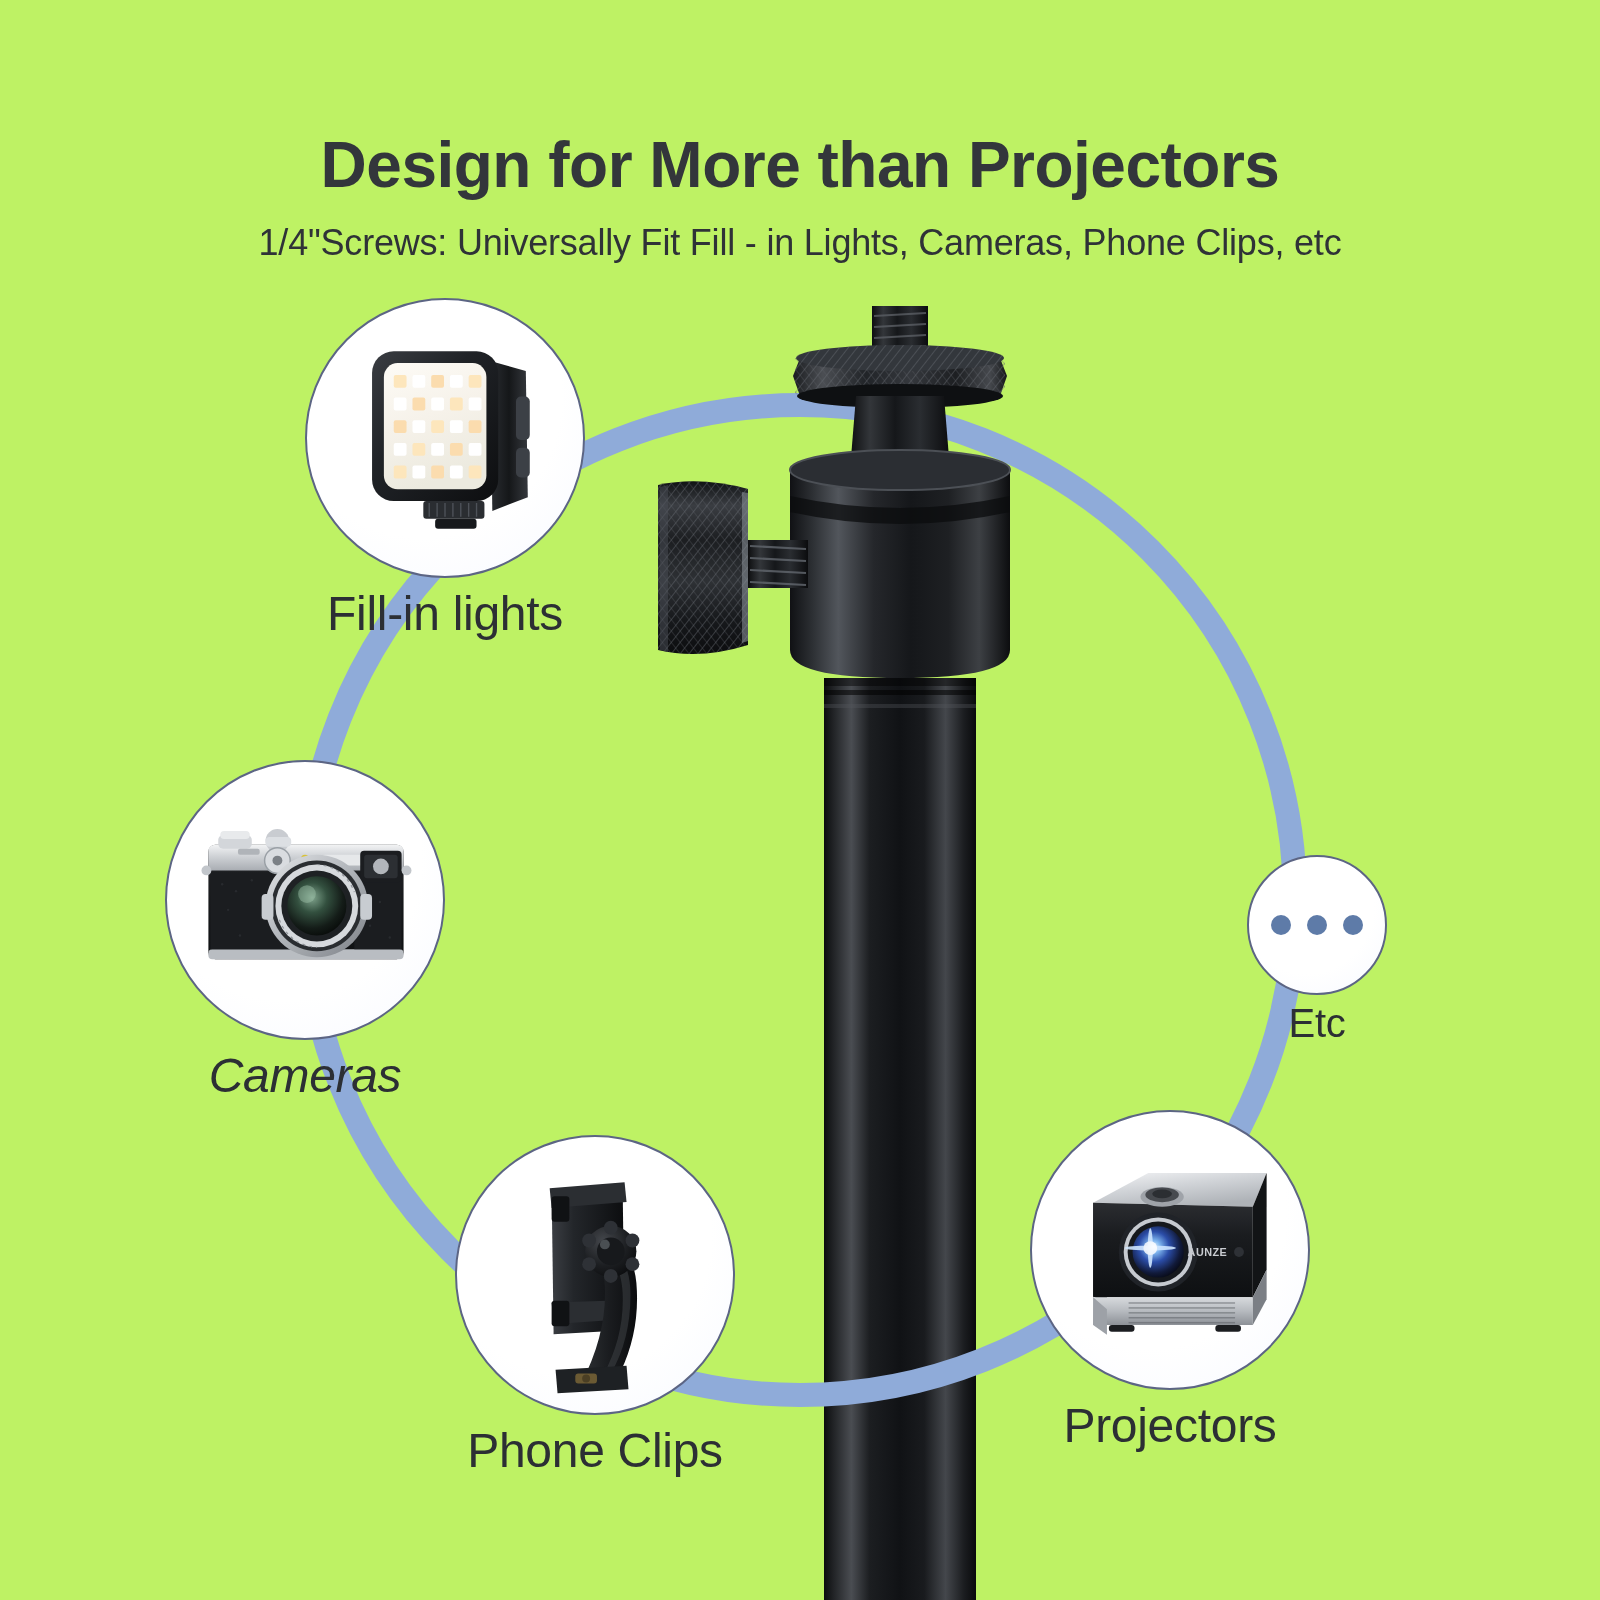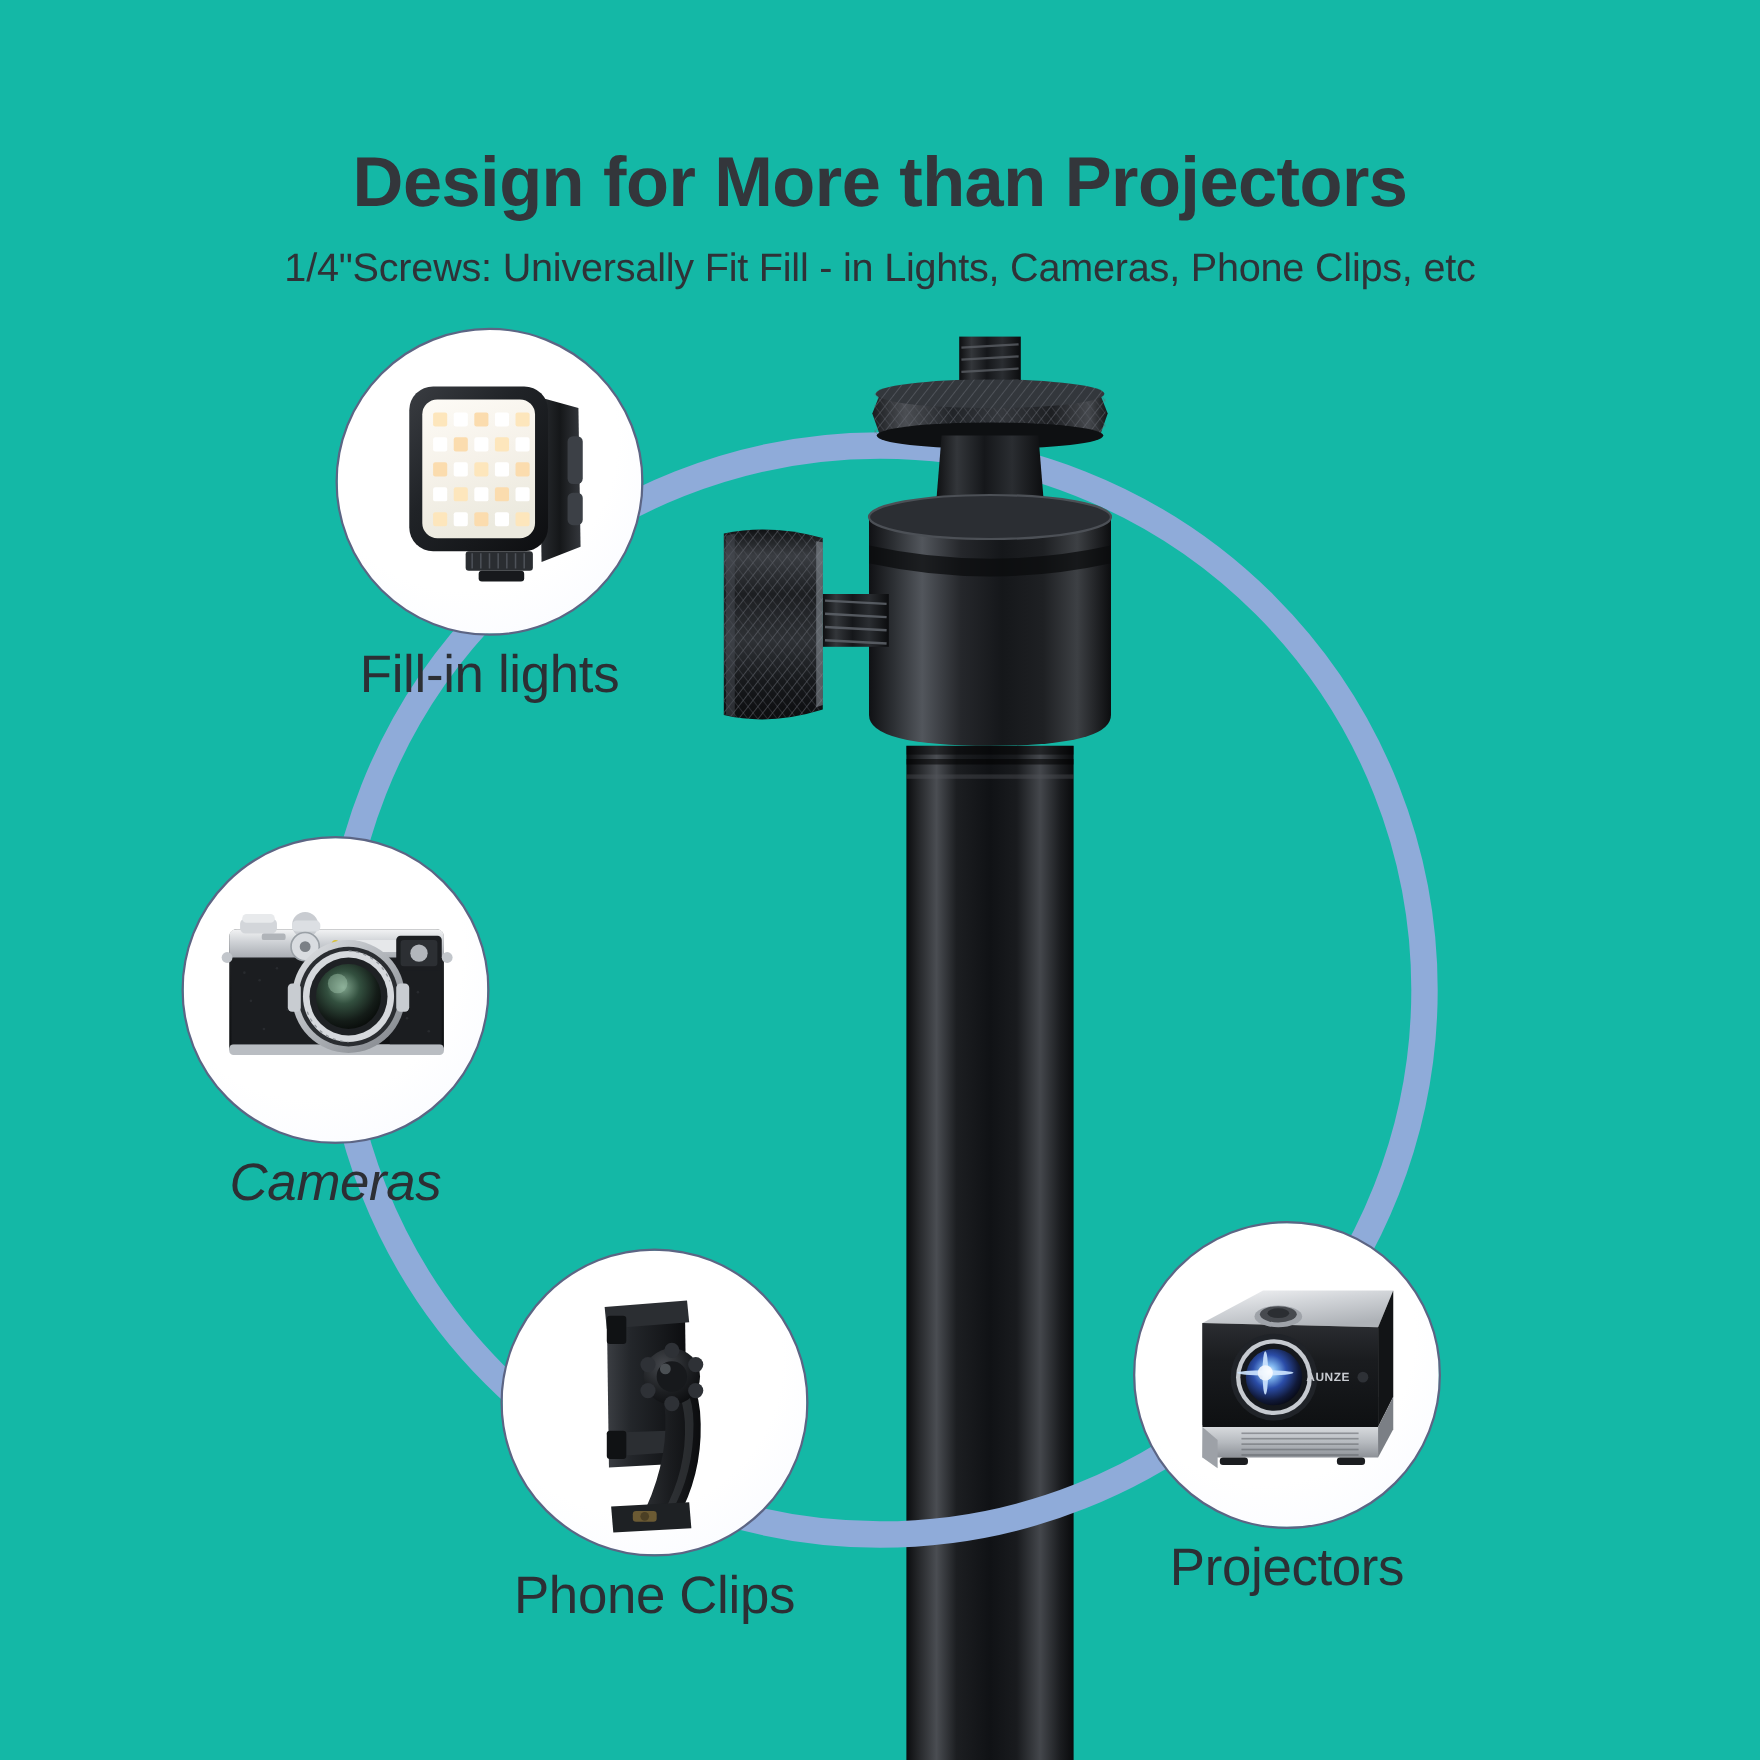--- a/index.html
+++ b/index.html
@@ -13,21 +13,21 @@
     background: #dad2d1;
     font-family: "Liberation Sans", sans-serif;
     position: relative;
   }
 
   #stage {
     position: absolute;
     left: 0; top: 0;
     width: 1600px;
     height: 1600px;
-    background: #14b8a6;
+    background: #bef264;
     overflow: hidden;
   }
 
   
   .title {
     position: absolute;
     left: 0; top: 128px;
     width: 1600px;
     text-align: center;
     font-size: 64px;
@@ -570,14 +570,24 @@
           <rect x="98" y="213" width="108" height="1.5"></rect>
         </g>
 
         <rect x="78" y="216" width="26" height="7" rx="3" fill="#1b1d20"></rect>
         <rect x="186" y="216" width="26" height="7" rx="3" fill="#1b1d20"></rect>
       </svg>
     </div>
     <div class="node-label">Projectors</div>
   </div>
 
+  <div class="node small" style="left:1247px; top:855px;">
+    <div class="bubble">
+      <span class="dots">
+        <i></i>
+          <i></i>
+          <i></i>
+      </span>
+    </div>
+    <div class="node-label">Etc</div>
+  </div>
 
 </div>
 
 </body></html>

